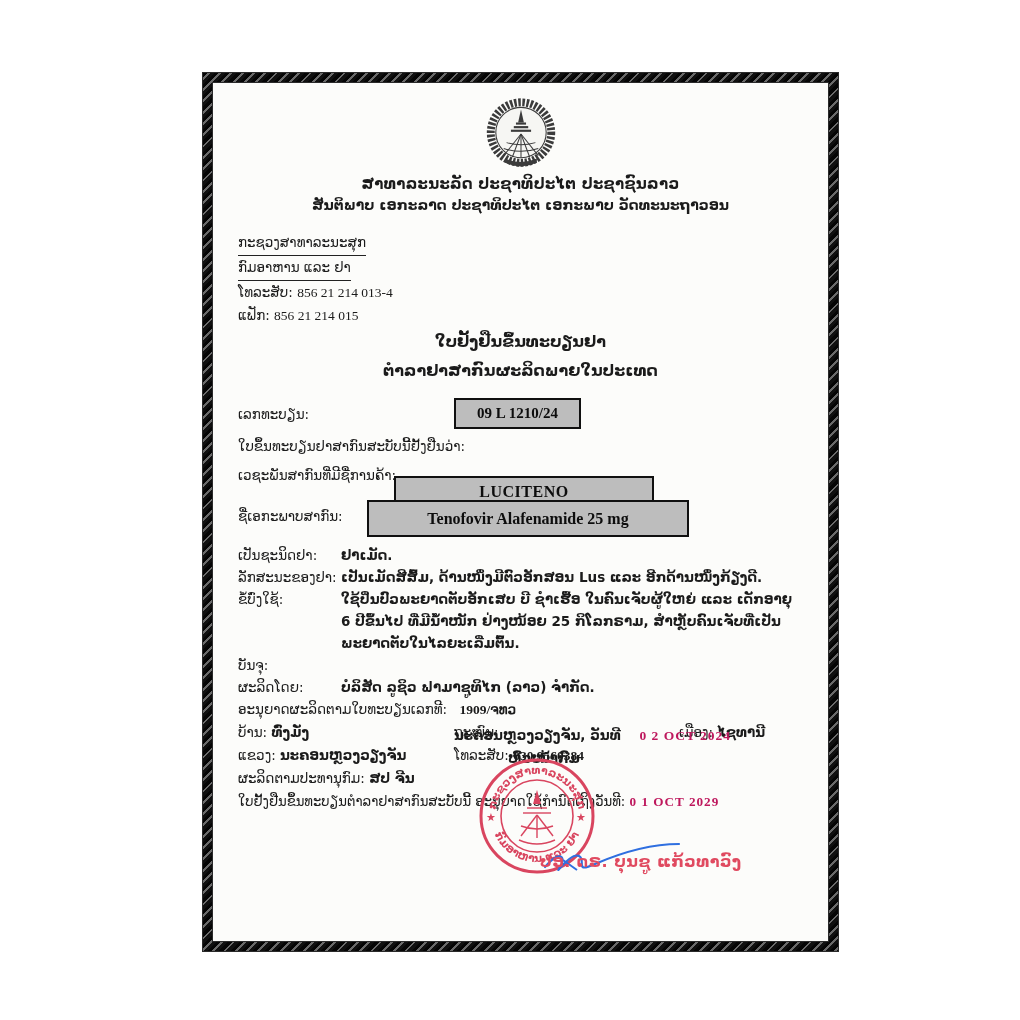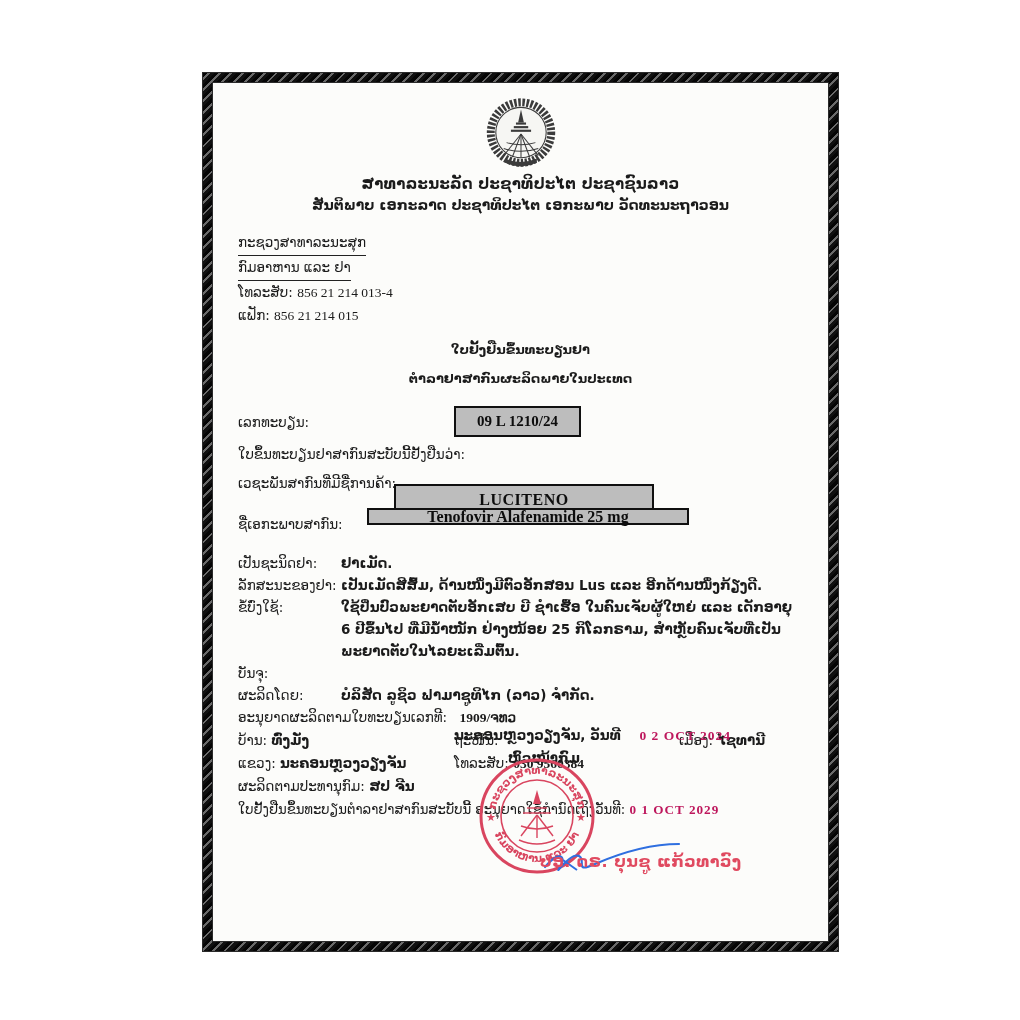--- a/index.html
+++ b/index.html
@@ -16,37 +16,37 @@
     box-shadow:0 0 0 1px #2a2a2a, inset 0 0 0 1px #2a2a2a;
     padding:10px 26px 0 26px;
   }
   .center{text-align:center;}
   .emblem-wrap{width:100%;display:flex;justify-content:center;margin-top:6px;}
   .hdr1{font-size:15px;font-weight:bold;margin-top:5px;letter-spacing:.3px;}
   .hdr2{font-size:14px;font-weight:bold;margin-top:4px;}
   .letterhead{margin-top:18px;font-size:13.5px;line-height:23px;}
   .u{display:inline-block;border-bottom:1px solid #222;padding-bottom:1px;}
   .serif{font-family:"Liberation Serif",serif;}
-  .title{font-size:13px;font-weight:bold;line-height:29px;margin-top:8px;}
+  .title{font-size:16px;font-weight:bold;line-height:29px;margin-top:0;}
   .row{position:relative;font-size:13.5px;}
   .reg-row{margin-top:13px;height:33px;}
   .reg-label{position:absolute;left:0;top:8px;}
   .valbox{
     box-sizing:border-box;background:#bdbdbd;border:2px solid #101010;
     display:flex;align-items:center;justify-content:center;
     font-family:"Liberation Serif",serif;font-weight:bold;color:#0d0d0d;
   }
   .reg-box{position:absolute;left:216px;top:0;width:127px;height:31px;font-size:15px;}
   .certifies{margin-top:7px;font-size:13.5px;}
   .trade-row{margin-top:6px;height:33px;}
   .trade-label{position:absolute;left:0;top:7px;}
   .trade-box{position:absolute;left:156px;top:16px;width:260px;height:31px;font-size:16px;letter-spacing:.5px;}
   .inn-row{margin-top:7px;height:35px;}
   .inn-label{position:absolute;left:0;top:8px;}
-  .inn-box{position:absolute;left:129px;top:0;width:322px;height:17px;font-size:16px;}
+  .inn-box{position:absolute;left:129px;top:0;width:322px;height:37px;font-size:16px;}
   .details{margin-top:9px;}
   .drow{display:flex;font-size:13.5px;line-height:22px;}
   .dlabel{width:103px;flex:0 0 103px;}
   .dval{flex:1;font-weight:bold;}
   .lic-row{font-size:13.5px;line-height:22px;}
   .lic-val{font-weight:bold;margin-left:8px;}
   .addr{display:flex;font-size:13.5px;line-height:23px;}
   .c1{width:216px;flex:0 0 216px;}
   .c2{width:225px;flex:0 0 225px;}
   .bold{font-weight:bold;}

